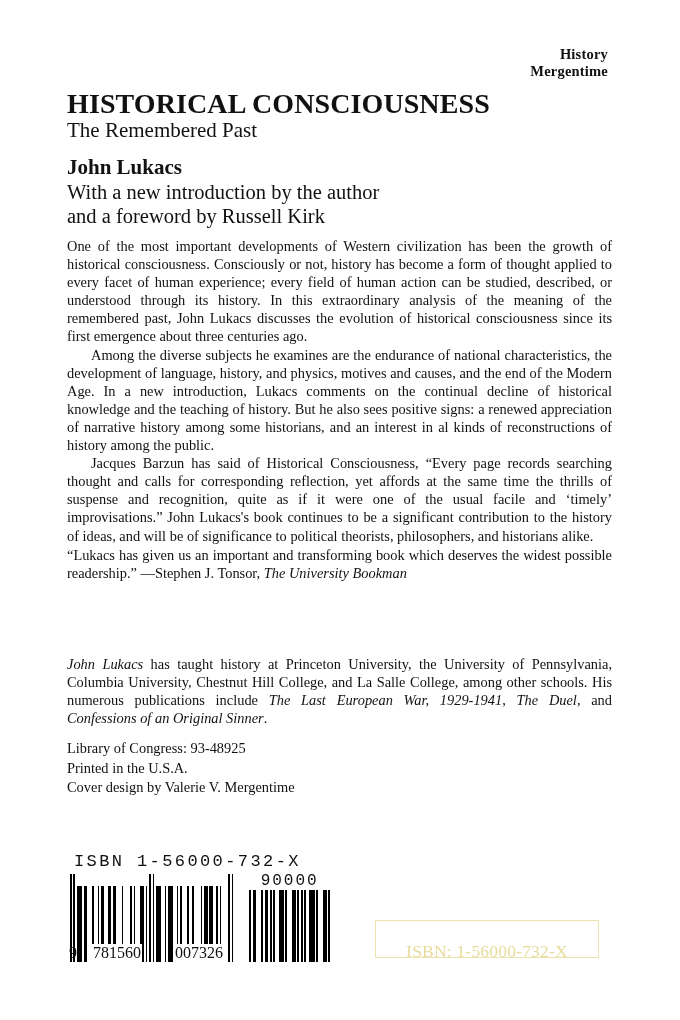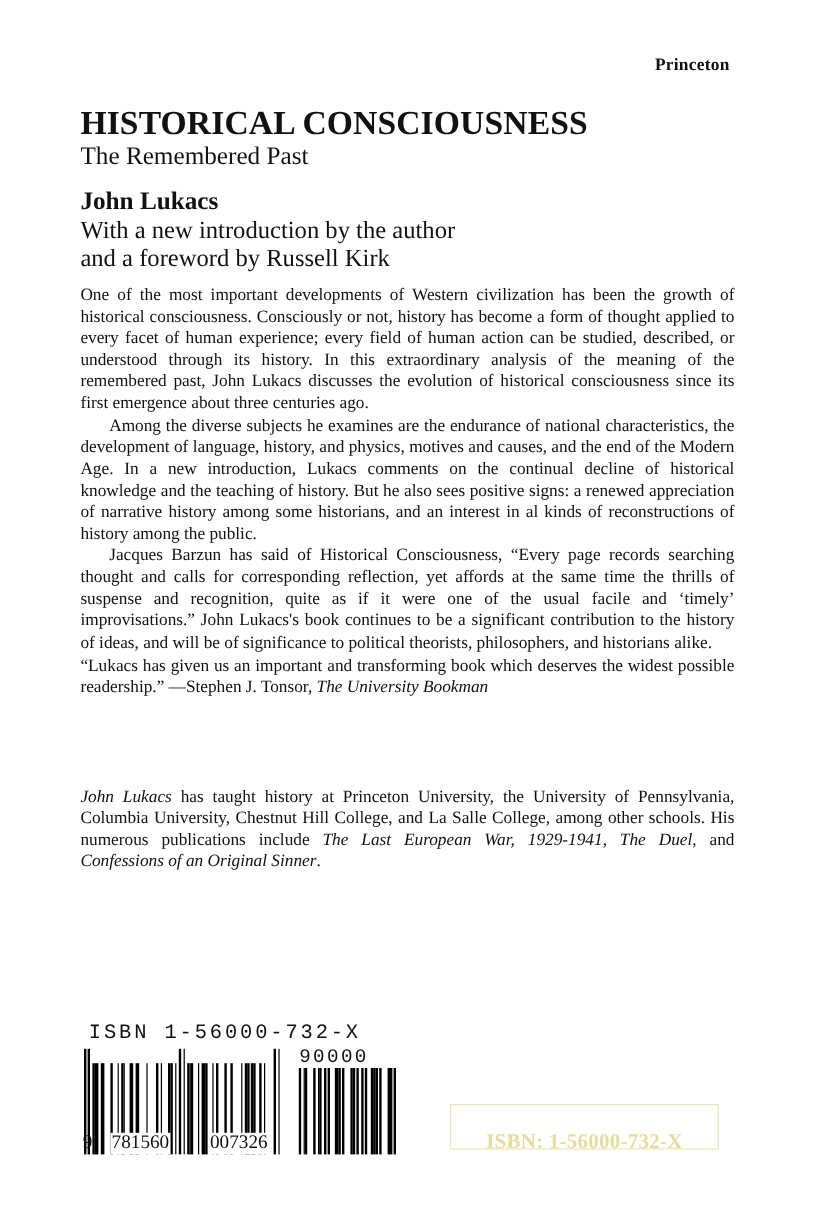--- a/index.html
+++ b/index.html
@@ -150,20 +150,21 @@
   }
   .bc-addon-wrap {
     margin-left: 16px;
     position: relative;
   }
   .bc-addon-digits {
     font-family: "Liberation Mono", "DejaVu Sans Mono", monospace;
     font-size: 16px;
     letter-spacing: 2px;
     line-height: 17px;
+    text-align: center;
     white-space: nowrap;
   }
   .bars {
     display: flex;
     align-items: flex-end;
     height: 88px;
   }
   .bars span { display: block; background: #000; }
   .bars.addon { height: 72px; }
   .bc-lead   { position: absolute; left: -1px;  bottom: 0; }
@@ -179,35 +180,36 @@
     height: 38px;
     border: 1.6px solid #ece4b0;
     box-sizing: border-box;
     display: flex;
     align-items: center;
     justify-content: center;
   }
   .isbn-box-text {
     color: #e7dc9b;
     font-size: 17.5px;
-    font-weight: bold;
+    font-weight: normal;
     letter-spacing: 0.2px;
     white-space: nowrap;
     margin-top: 24px;
   }
 
   i, em { font-style: italic; }
 </style>
 </head>
 <body>
 
 <div class="page">
 
   <div class="category">
-    <div>Princeton</div>
+    <div>History</div>
+    <div>Mergentime</div>
   </div>
 
   <div class="titleblock">
     <h1 class="book-title">HISTORICAL CONSCIOUSNESS</h1>
     <div class="book-subtitle">The Remembered Past</div>
     <div class="author-name">John Lukacs</div>
     <div class="credit-line">With a new introduction by the author</div>
     <div class="credit-line">and a foreword by Russell Kirk</div>
   </div>
 
@@ -215,20 +217,25 @@
     <p>One of the most important developments of Western civilization has been the growth of historical consciousness. Consciously or not, history has become a form of thought applied to every facet of human experience; every field of human action can be studied, described, or understood through its history. In this extraordinary analysis of the meaning of the remembered past, John Lukacs discusses the evolution of historical consciousness since its first emergence about three centuries ago.</p>
     <p class="indent">Among the diverse subjects he examines are the endurance of national characteristics, the development of language, history, and physics, motives and causes, and the end of the Modern Age. In a new introduction, Lukacs comments on the continual decline of historical knowledge and the teaching of history. But he also sees positive signs: a renewed appreciation of narrative history among some historians, and an interest in al kinds of reconstructions of history among the public.</p>
     <p class="indent">Jacques Barzun has said of Historical Consciousness, “Every page records searching thought and calls for corresponding reflection, yet affords at the same time the thrills of suspense and recognition, quite as if it were one of the usual facile and  ‘timely’ improvisations.” John Lukacs's book continues to be a significant contribution to the history of ideas, and will be of significance to political theorists, philosophers, and historians alike.</p>
     <p class="blurb"><span>“Lukacs has given us an important and transforming book which deserves the widest possible readership.” —Stephen J. Tonsor, </span><i>The University Bookman</i></p>
   </div>
 
   <div class="about-body">
     <p><i>John Lukacs</i><span> has taught history at Princeton University, the University of Pennsylvania, Columbia University, Chestnut Hill College, and La Salle College, among other schools. His numerous publications include </span><i>The Last European War, 1929-1941</i><span>, </span><i>The Duel</i><span>, and </span><i>Confessions of an Original Sinner</i><span>.</span></p>
   </div>
 
+  <div class="imprint">
+    <div>Library of Congress: 93-48925</div>
+    <div>Printed in the U.S.A.</div>
+    <div>Cover design by Valerie V. Mergentime</div>
+  </div>
 
   <div class="barcode-area">
     <div class="bc-isbn-text">ISBN 1-56000-732-X</div>
     <div class="bc-row">
       <div class="bc-main">
         <div class="bars" id="ean-bars">
             <span style="width: 1.72px; height: 88px; background: rgb(0, 0, 0);"></span>
             <span style="width: 1.72px; height: 88px; background: transparent;"></span>
             <span style="width: 1.72px; height: 88px; background: rgb(0, 0, 0);"></span>
             <span style="width: 1.72px; height: 76px; background: transparent;"></span>

